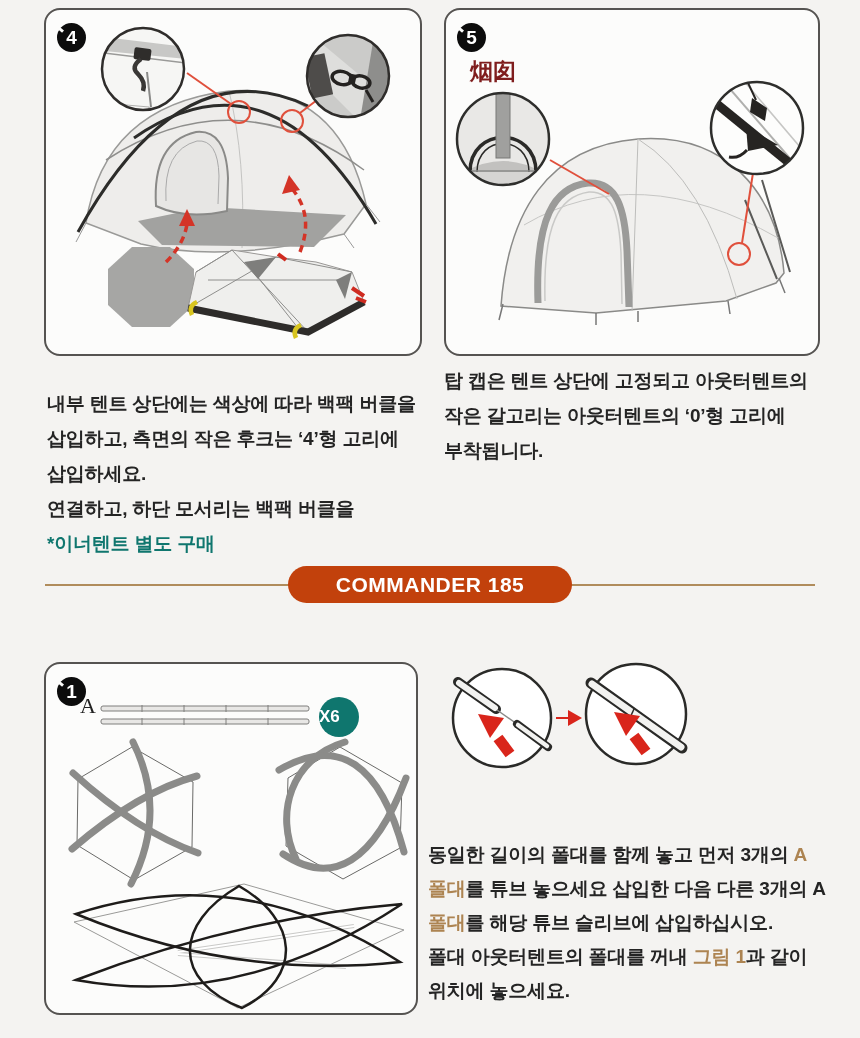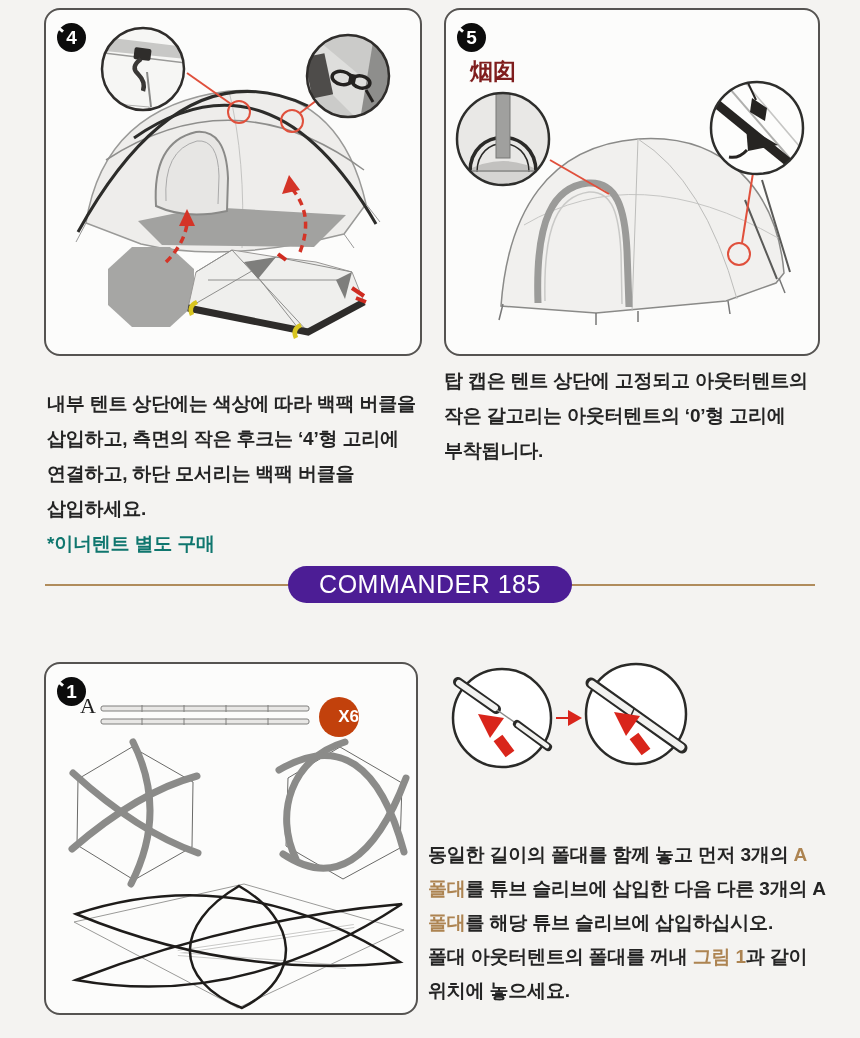--- a/index.html
+++ b/index.html
@@ -23,26 +23,26 @@
   }
   .txt{position:absolute;color:#242424;font-size:19px;line-height:35px;font-weight:700;letter-spacing:-0.2px;}
   .txt p{margin:0;}
   .hl{color:#ad8452;}
   .note{color:#0f766e;margin-top:-2px;}
   .bottom-txt{line-height:34px;}
   .banner{position:absolute;left:0;top:566px;width:860px;height:38px;}
   .banner .rule{position:absolute;left:45px;top:18px;width:770px;height:2px;background:#b08c5c;}
   .banner .pill{
     position:absolute;left:288px;top:0;width:284px;height:37px;border-radius:19px;
-    background:#4c1d95;color:#fff;font-size:25px;line-height:37px;text-align:center;
-    letter-spacing:0.5px;font-weight:400;
+    background:#c2410c;color:#fff;font-size:21px;line-height:37px;text-align:center;
+    letter-spacing:0.5px;font-weight:700;
   }
   .x6{
     position:absolute;left:273px;top:33px;width:40px;height:40px;border-radius:50%;
-    background:#c2410c;color:#fff;font-weight:bold;font-size:17px;line-height:40px;text-align:right;
+    background:#0f766e;color:#fff;font-weight:bold;font-size:17px;line-height:40px;text-align:left;
   }
   .pole-a{position:absolute;left:34px;top:29px;font-family:"Liberation Serif","DejaVu Serif",serif;
     font-size:22px;color:#222;font-weight:400;}
   .chimney{position:absolute;left:24px;top:46px;font-size:23px;font-weight:bold;color:#7f1d1d;}
 </style>
 </head>
 <body>
 
 <div class="stage">
 
@@ -185,22 +185,22 @@
         <circle cx="311" cy="118" r="46" fill="none" stroke="#2e2e2c" stroke-width="2.5"></circle>
       </g>
     </svg>
     <div class="badge" style="left:11px;top:13px;">5</div>
     <div class="chimney">烟囱</div>
   </div>
 
   <div class="txt" style="left:47px;top:386px;width:395px;">
     <p>내부 텐트 상단에는 색상에 따라 백팩 버클을</p>
     <p>삽입하고, 측면의 작은 후크는 ‘4’형 고리에</p>
+    <p>삽입하세요.</p>
     <p>연결하고, 하단 모서리는 백팩 버클을</p>
-    <p>삽입하세요.</p>
     <p class="note">*이너텐트 별도 구매</p>
   </div>
 
   <div class="txt" style="left:444px;top:363px;width:395px;">
     <p>탑 캡은 텐트 상단에 고정되고 아웃터텐트의</p>
     <p>작은 갈고리는 아웃터텐트의 ‘0’형 고리에</p>
     <p>부착됩니다.</p>
   </div>
 
   <div class="banner">
@@ -290,19 +290,19 @@
       <line x1="196" y1="53" x2="191" y2="64" stroke="#2a2a28" stroke-width="1.5"></line>
       <g>
         <polyline points="208,96 196,80" fill="none" stroke="#d9251b" stroke-width="11"></polyline>
         <polygon points="176,56 202,60 188,80" fill="#d9251b"></polygon>
       </g>
     </g>
   </svg>
 
   <div class="txt bottom-txt" style="left:428px;top:838px;width:425px;">
     <p><span>동일한 길이의 폴대를 함께 놓고 먼저 3개의 </span><span class="hl">A</span></p>
-    <p><span class="hl">폴대</span><span>를 튜브 슬리브에 삽입한 다음 다른 3개의 A</span></p>
+    <p><span class="hl">폴대</span><span>를 튜브 놓으세요 삽입한 다음 다른 3개의 A</span></p>
     <p><span class="hl">폴대</span><span>를 해당 튜브 슬리브에 삽입하십시오.</span></p>
     <p><span>폴대 아웃터텐트의 폴대를 꺼내 </span><span class="hl">그림 1</span><span>과 같이</span></p>
     <p>위치에 놓으세요.</p>
   </div>
 
 </div>
 
 </body></html>

